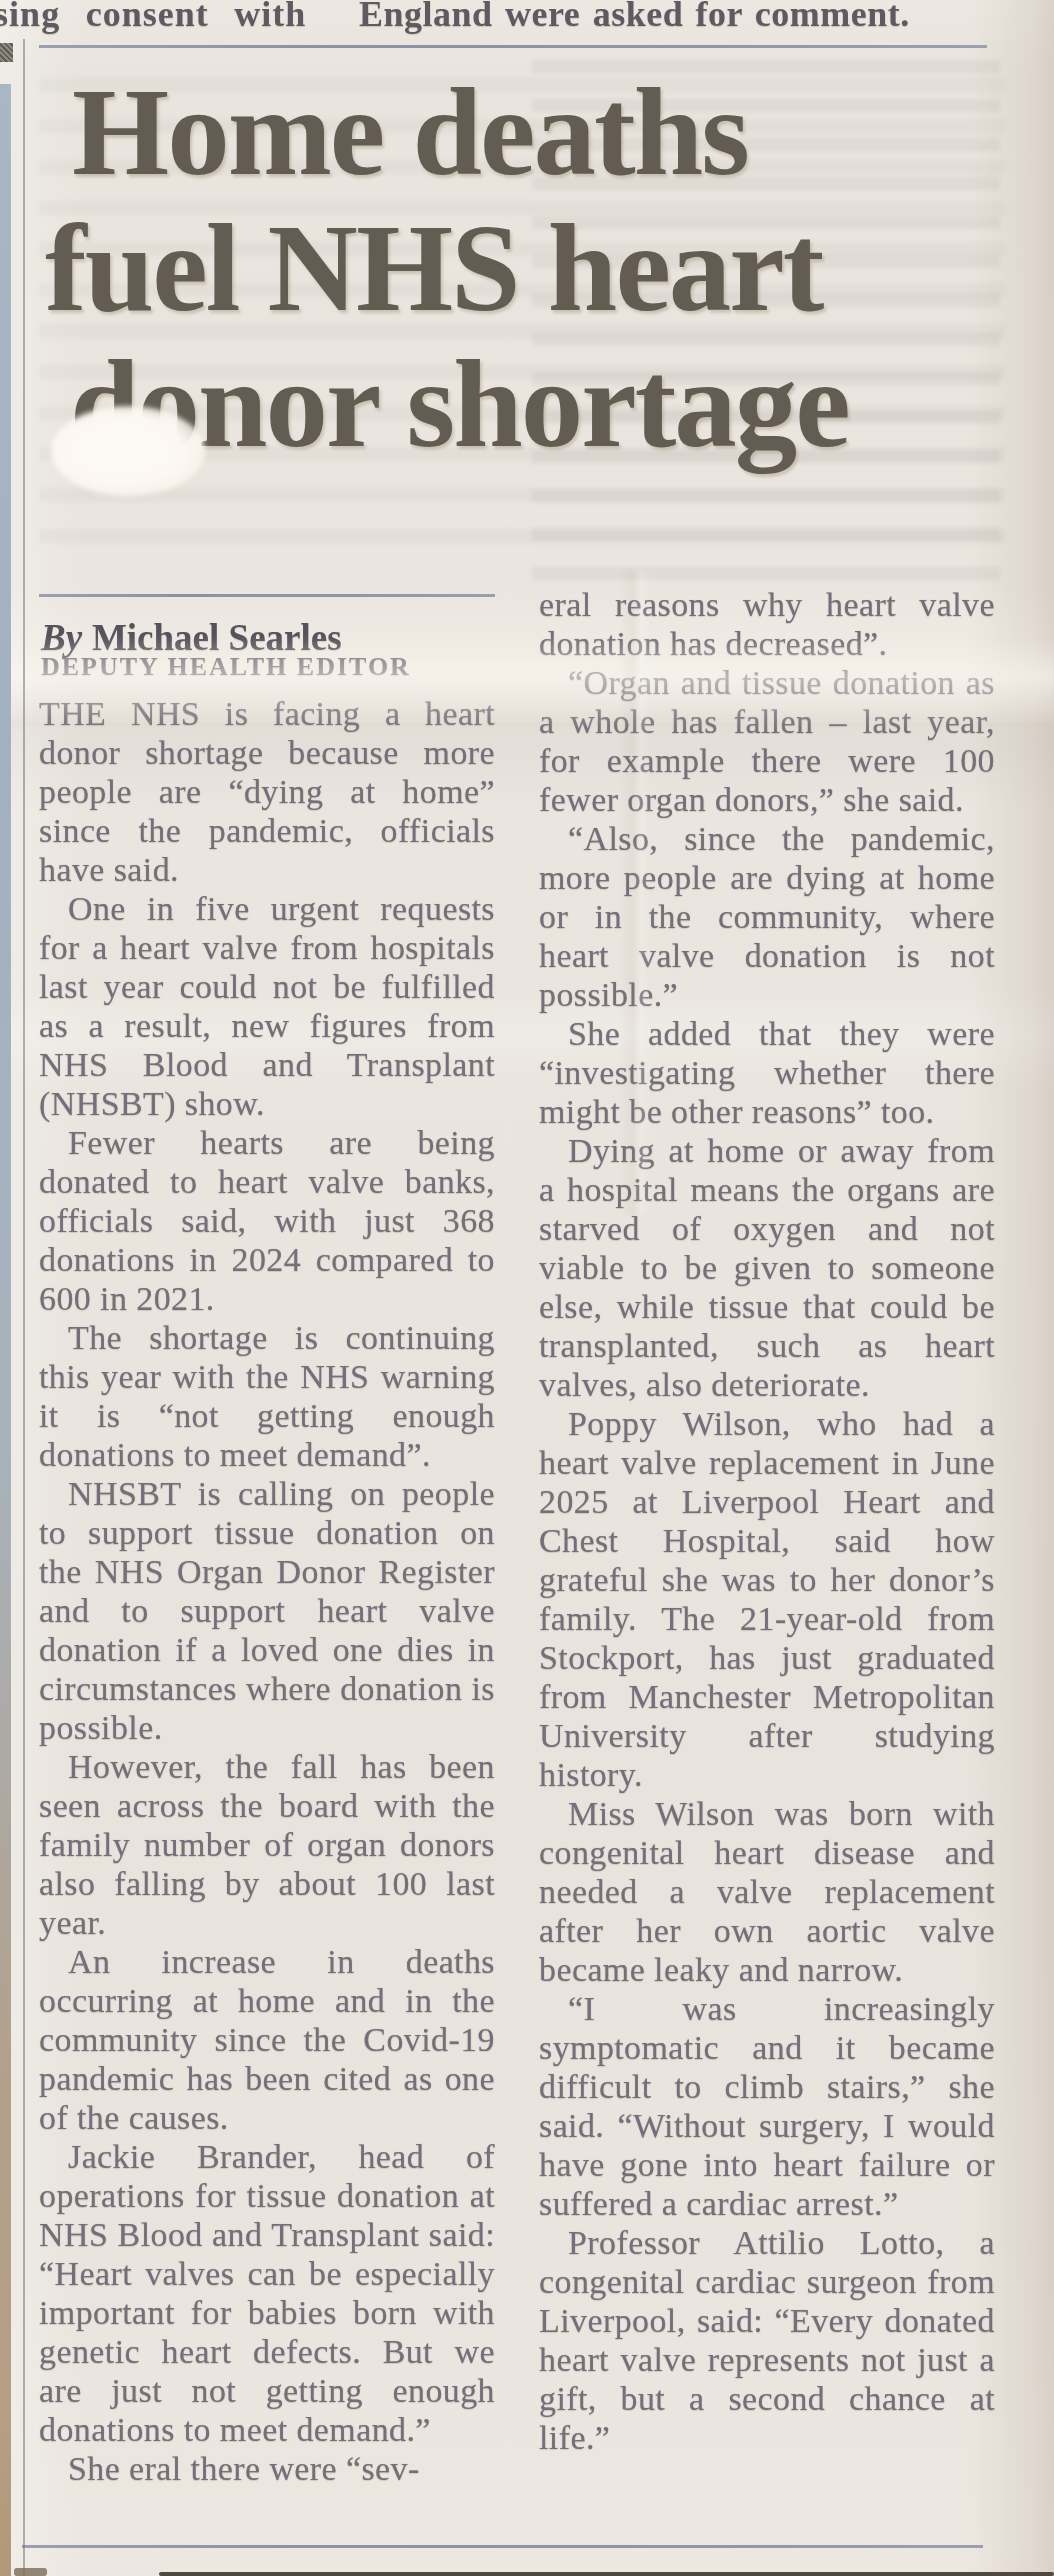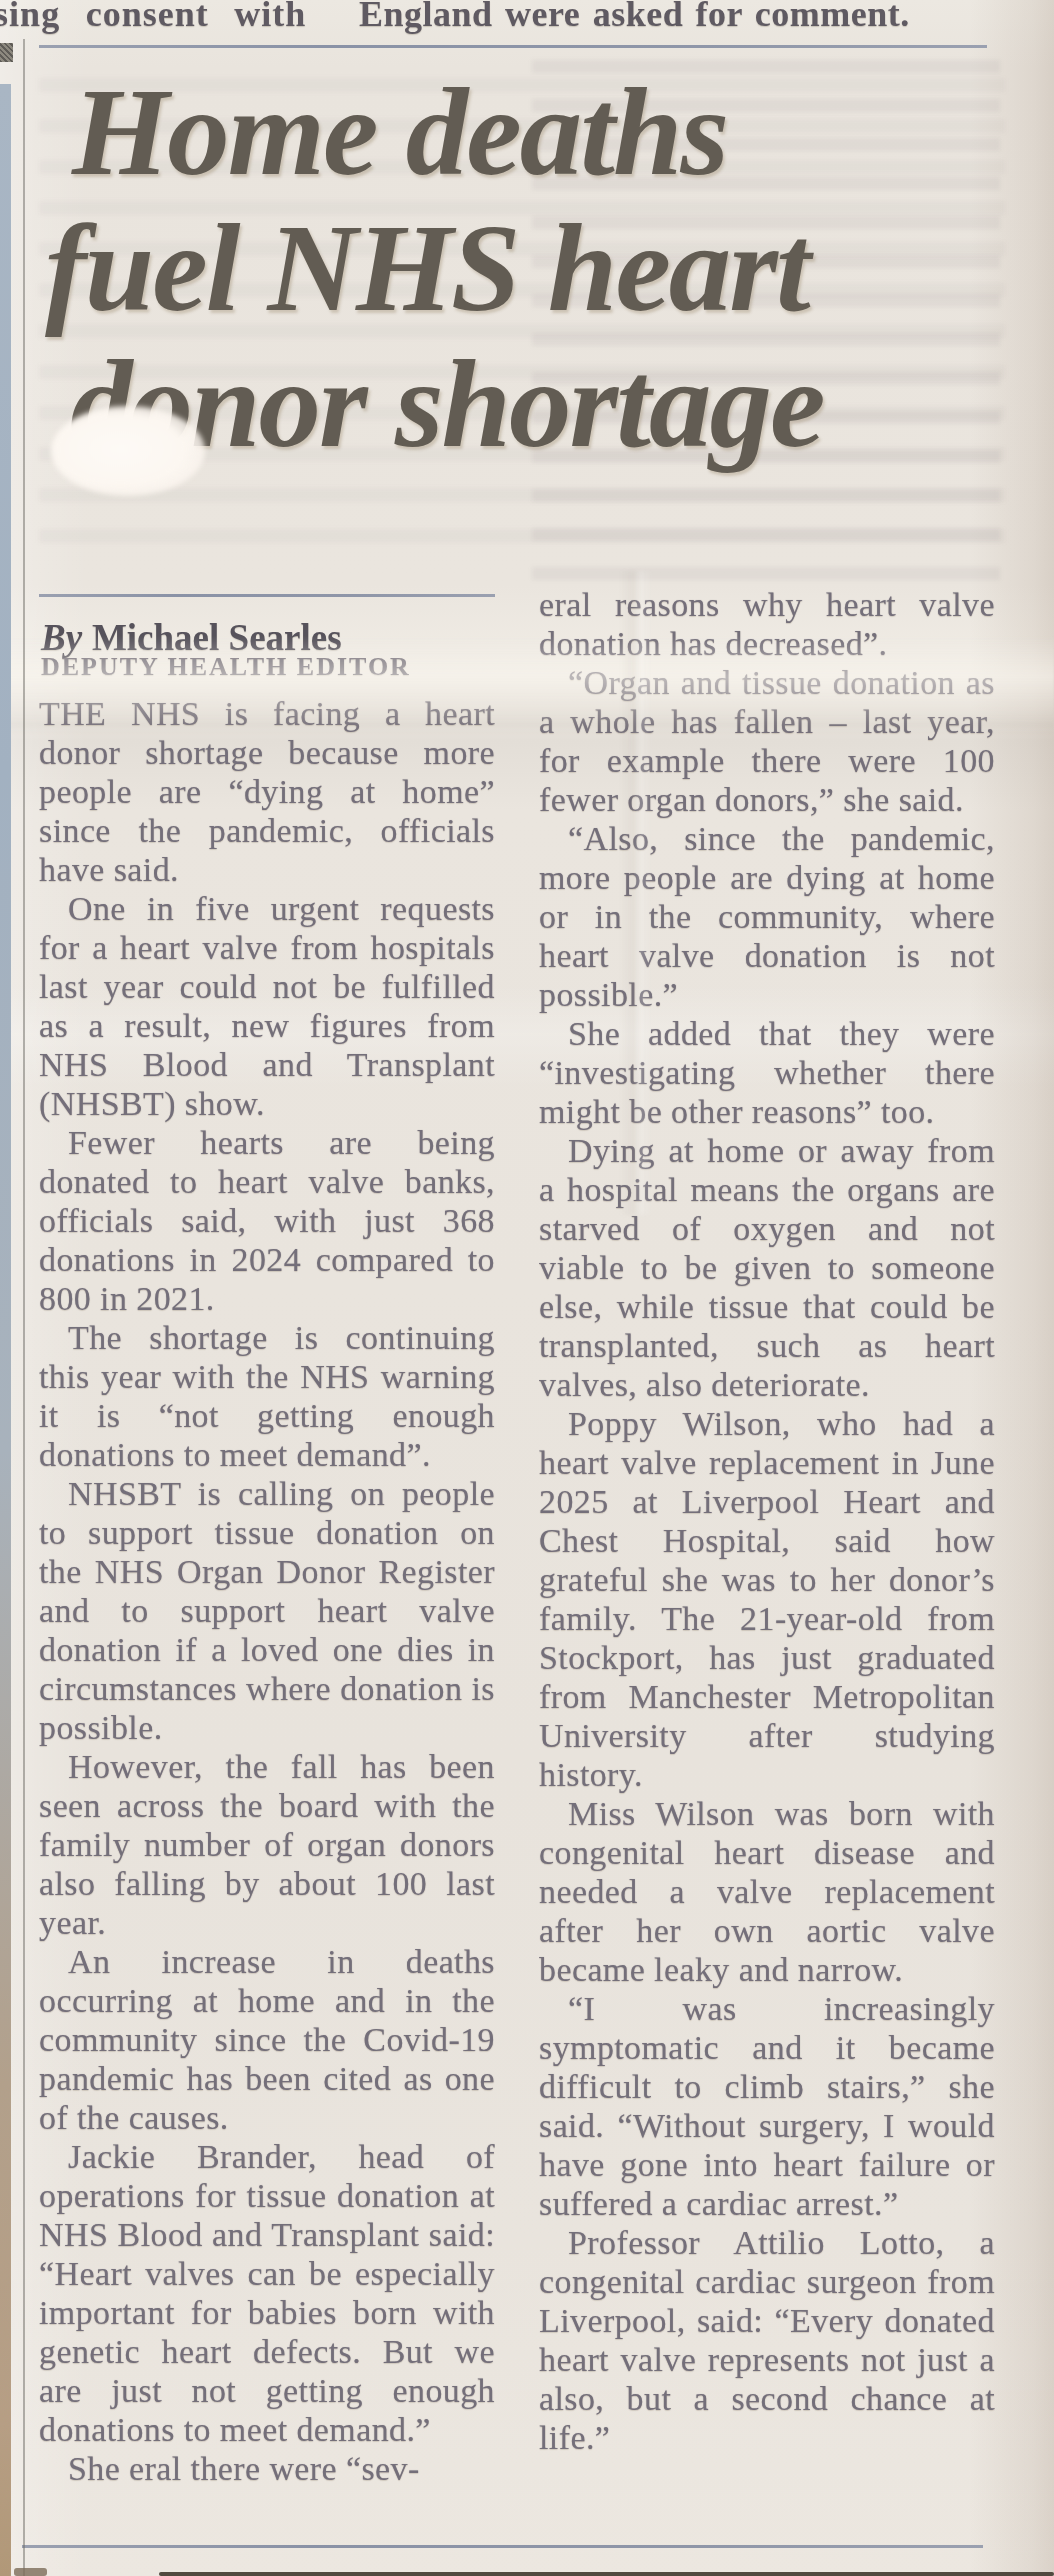--- a/index.html
+++ b/index.html
@@ -47,21 +47,21 @@
     background:linear-gradient(180deg,rgba(247,243,236,0) 0%,rgba(249,245,238,0.55) 42%,rgba(238,232,224,0.28) 72%,rgba(196,188,178,0.12) 90%,rgba(196,188,178,0) 100%);
     filter:blur(1px);}
   .fold-crease{position:absolute;left:620px;top:571px;width:33px;height:644px;z-index:3;pointer-events:none;
     background:linear-gradient(90deg,rgba(130,120,110,0) 0%,rgba(130,120,110,0.07) 40%,rgba(255,255,255,0.20) 62%,rgba(130,120,110,0) 100%);
     filter:blur(2px);}
 
   
   .headline{position:absolute;left:45px;top:64px;margin:0;z-index:2;
     font-size:125px;line-height:136px;font-weight:bold;color:#625c53;letter-spacing:-2px;
     text-shadow:2px 2.9px 2.9px rgba(140,120,85,0.30);}
-  .headline span{display:block;white-space:nowrap;font-style:italic;}
+  .headline span{display:block;white-space:nowrap;}
   .headline .hl1{padding-left:27px;}
   .headline .hl3{padding-left:25px;}
   .smudge{position:absolute;left:51px;top:406px;width:154px;height:90px;z-index:3;
     background:radial-gradient(ellipse at 45% 48%,#fdfaf6 0%,#fcf7f1 52%,rgba(252,246,240,0.78) 70%,rgba(252,246,240,0) 100%);
     filter:blur(2.9px);border-radius:50%;}
 
   
   .byline{position:absolute;left:41px;top:616px;z-index:2;color:#56525b;white-space:nowrap;
     font-size:37px;text-shadow:0 1px 1px rgba(120,110,90,0.25);}
   .byline .by{font-style:italic;font-weight:bold;margin-right:9.8px;}
@@ -109,37 +109,37 @@
 
   <div class="hrule byline-rule"></div>
   <div class="byline">
     <span class="by">By</span><span class="author">Michael Searles</span>
   </div>
   <div class="role">DEPUTY HEALTH EDITOR</div>
 
   <div class="col col-left">
     <p>THE NHS is facing a heart donor shortage because more people are “dying at home” since the pandemic, officials have said.</p>
     <p class="ind">One in five urgent requests for a heart valve from hospitals last year could not be fulfilled as a result, new figures from NHS Blood and Transplant (NHSBT) show.</p>
-    <p class="ind">Fewer hearts are being donated to heart valve banks, officials said, with just 368 donations in 2024 compared to 800 in 2021.</p>
+    <p class="ind">Fewer hearts are being donated to heart valve banks, officials said, with just 368 donations in 2024 compared to 600 in 2021.</p>
     <p class="ind">The shortage is continuing this year with the NHS warning it is “not getting enough donations to meet demand”.</p>
     <p class="ind">NHSBT is calling on people to support tissue donation on the NHS Organ Donor Register and to support heart valve donation if a loved one dies in circumstances where donation is possible.</p>
     <p class="ind">However, the fall has been seen across the board with the family number of organ donors also falling by about 100 last year.</p>
     <p class="ind">An increase in deaths occurring at home and in the community since the Covid-19 pandemic has been cited as one of the causes.</p>
     <p class="ind">Jackie Brander, head of operations for tissue donation at NHS Blood and Transplant said: “Heart valves can be especially important for babies born with genetic heart defects. But we are just not getting enough donations to meet demand.”</p>
     <p class="ind">She eral there were “sev-</p>
   </div>
 
   <div class="col col-right">
     <p>eral reasons why heart valve donation has decreased”.</p>
     <p class="ind">“Organ and tissue donation as a whole has fallen – last year, for example there were 100 fewer organ donors,” she said.</p>
     <p class="ind">“Also, since the pandemic, more people are dying at home or in the community, where heart valve donation is not possible.”</p>
     <p class="ind">She added that they were “investigating whether there might be other reasons” too.</p>
     <p class="ind">Dying at home or away from a hospital means the organs are starved of oxygen and not viable to be given to someone else, while tissue that could be transplanted, such as heart valves, also deteriorate.</p>
     <p class="ind">Poppy Wilson, who had a heart valve replacement in June 2025 at Liverpool Heart and Chest Hospital, said how grateful she was to her donor’s family. The 21-year-old from Stockport, has just graduated from Manchester Metropolitan University after studying history.</p>
     <p class="ind">Miss Wilson was born with congenital heart disease and needed a valve replacement after her own aortic valve became leaky and narrow.</p>
     <p class="ind">“I was increasingly symptomatic and it became difficult to climb stairs,” she said. “Without surgery, I would have gone into heart failure or suffered a cardiac arrest.”</p>
-    <p class="ind">Professor Attilio Lotto, a congenital cardiac surgeon from Liverpool, said: “Every donated heart valve represents not just a also, but a second chance at life.”</p>
+    <p class="ind">Professor Attilio Lotto, a congenital cardiac surgeon from Liverpool, said: “Every donated heart valve represents not just a gift, but a second chance at life.”</p>
   </div>
 
   <div class="hrule bottom"></div>
 
 </div>
 
 
 </body></html>

